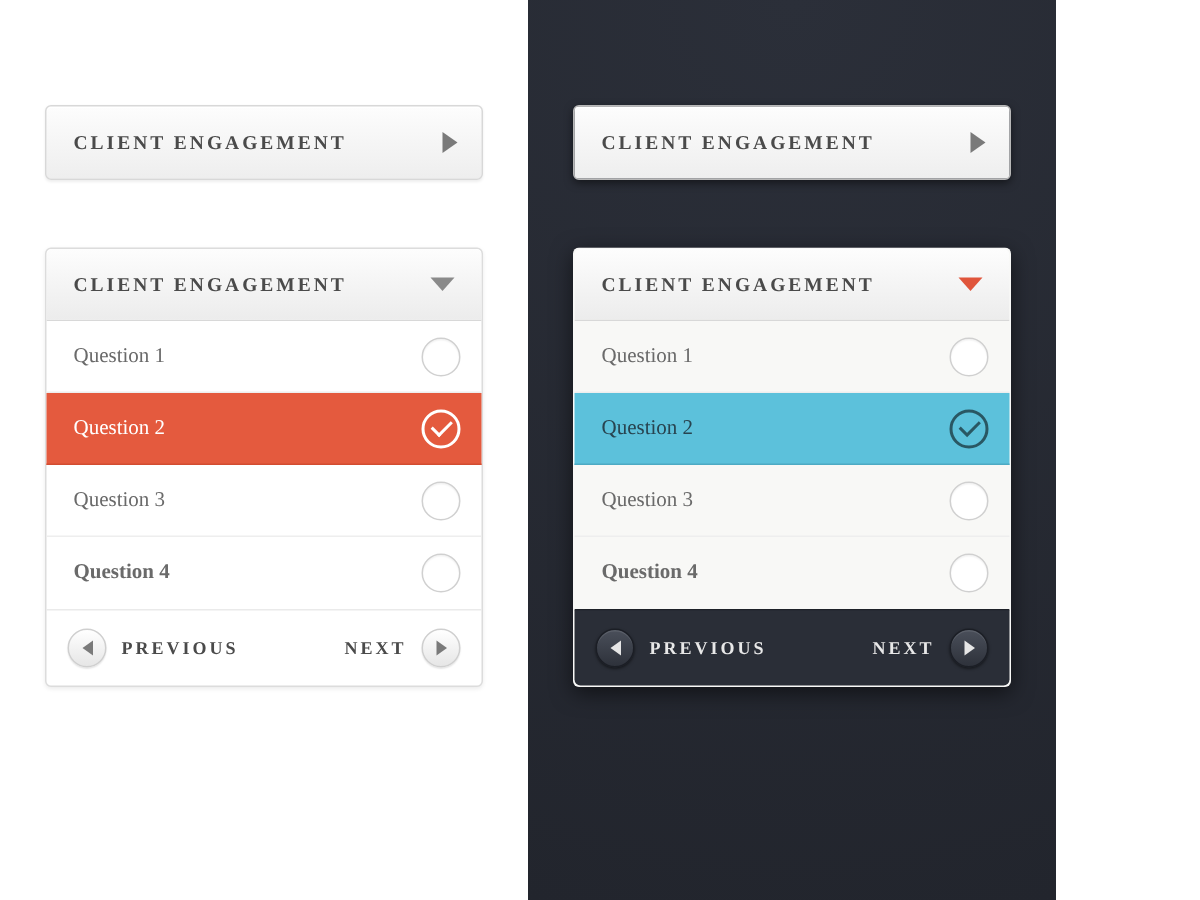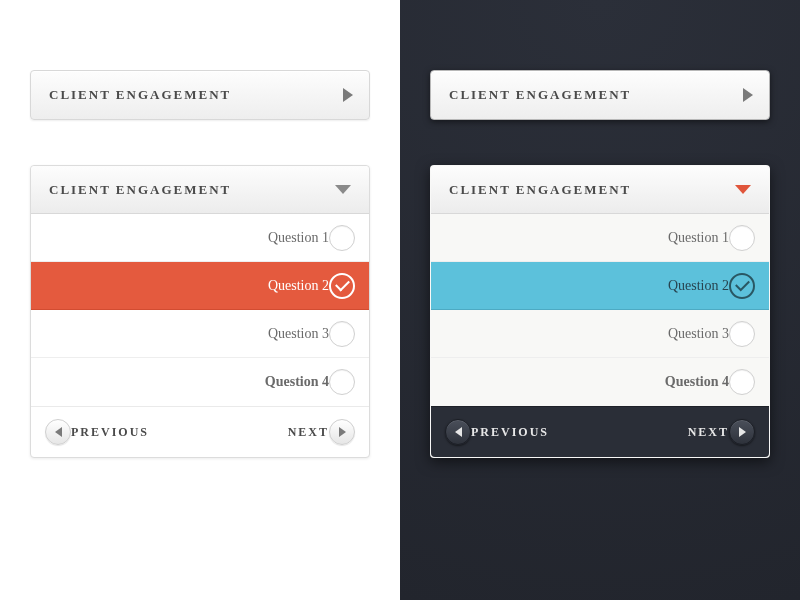--- a/index.html
+++ b/index.html
@@ -4,21 +4,21 @@
 <style>
   * { box-sizing: border-box; margin: 0; padding: 0; }
   body {
     width: 800px;
     height: 600px;
     display: flex;
     font-family: Georgia, 'Times New Roman', serif;
     overflow: hidden;
   }
   .panel {
-    width: 400px;
+    width: 352px;
     height: 600px;
     padding: 70px 30px 30px 30px;
     display: flex;
     flex-direction: column;
   }
   .panel-light { background: #ffffff; }
   .panel-dark  { background: #262a33; background-image: radial-gradient(circle at 50% 0, #2b2f39, #22252d); }
 
   
   .dd-closed {
@@ -89,21 +89,21 @@
     width: 0; height: 0;
     border-left: 8px solid transparent;
     border-right: 8px solid transparent;
     border-top: 9px solid #e0553b;
   }
 
   .items { display: flex; flex-direction: column; }
   .item {
     display: flex;
     align-items: center;
-    justify-content: flex-end;
+    justify-content: space-between;
     height: 48px;
     padding: 0 14px 0 18px;
     border-bottom: 1px solid #eeeeee;
     font-size: 14px;
     color: #6a6a6a;
     cursor: pointer;
   }
   .item:last-child { border-bottom: none; font-weight: bold; }
   .panel-light .item.active {
     background: #e45a3e;
@@ -151,20 +151,21 @@
     border-top: 1px solid #eaeaea;
   }
   .panel-dark .card-footer {
     background: #2a2e37;
     border-top: 1px solid #1e2128;
     border-radius: 0 0 4px 4px;
   }
   .navbtn {
     display: flex;
     align-items: center;
+    gap: 10px;
     font-size: 12px;
     letter-spacing: 2px;
     font-weight: 700;
     color: #4a4a4a;
     cursor: pointer;
   }
   .panel-dark .navbtn { color: #e8e8e8; }
   .circ {
     width: 26px; height: 26px;
     border-radius: 50%;

